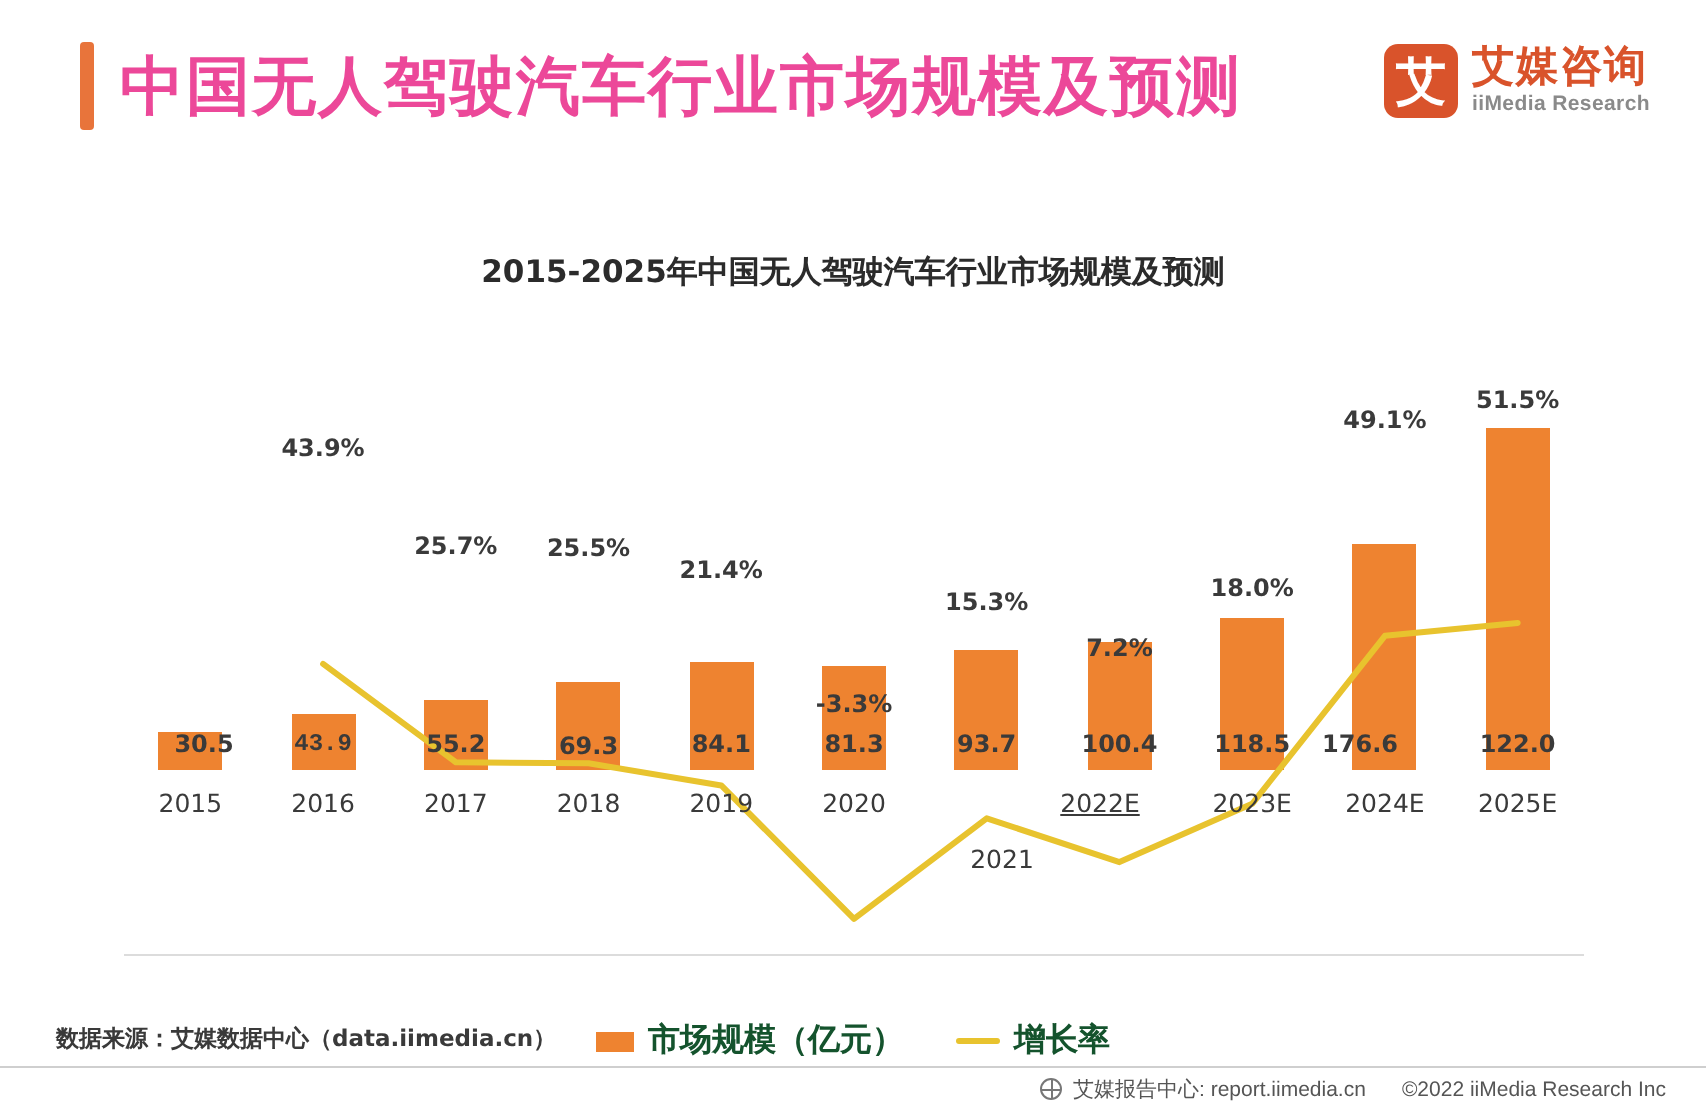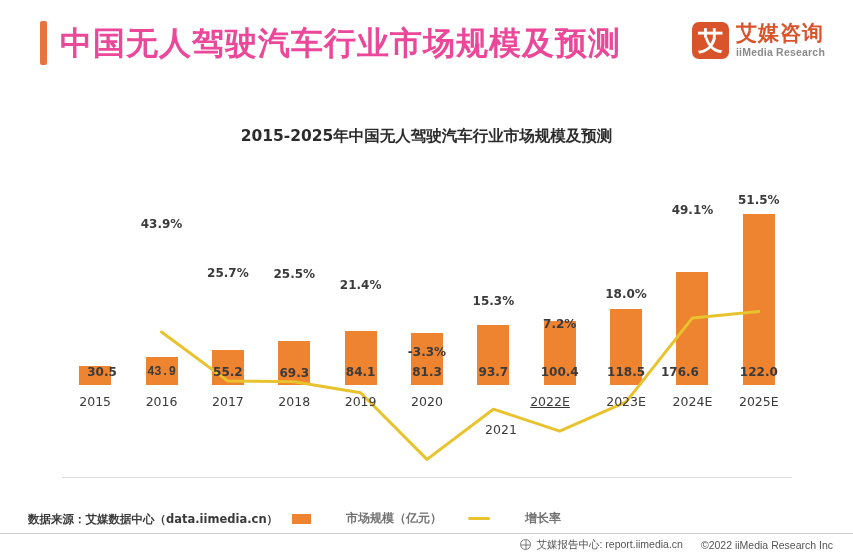--- a/index.html
+++ b/index.html
@@ -90,23 +90,22 @@
 
   
   #legend{
     position:absolute;left:0;top:418px;width:853px;
     display:flex;justify-content:center;align-items:center;gap:26px;
   }
   .legend-item{display:flex;align-items:center;gap:7px;}
   .legend-swatch-bar{width:19px;height:10px;background:#EE8330;}
   .legend-swatch-line{width:22px;height:3px;background:#E8C32E;border-radius:2px;}
   .legend-label{
-    font-size:12px;color:#737373;font-weight:bold;
-    font-family:"DejaVu Sans","Liberation Sans",sans-serif;
-    margin-left:28px;
+    font-size:16px;color:#14532d;font-weight:bold;
+    font-family:"DejaVu Sans","Liberation Sans",sans-serif;
   }
 
   
   #source-line{
     position:absolute;left:28px;top:512px;
     font-size:11.5px;color:#3a3a3a;font-weight:bold;
     font-family:"DejaVu Sans","Liberation Sans",sans-serif;
   }
   #footer-rule{
     position:absolute;left:0;top:533px;width:853px;height:1px;background:#cfcfcf;

